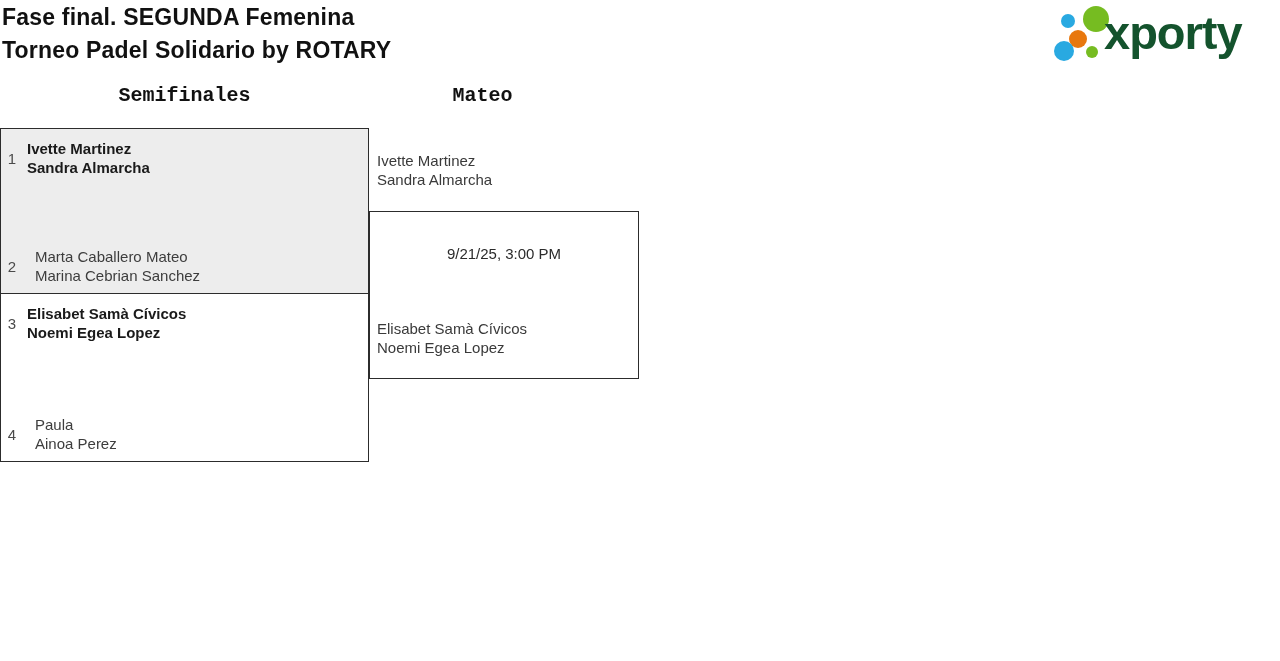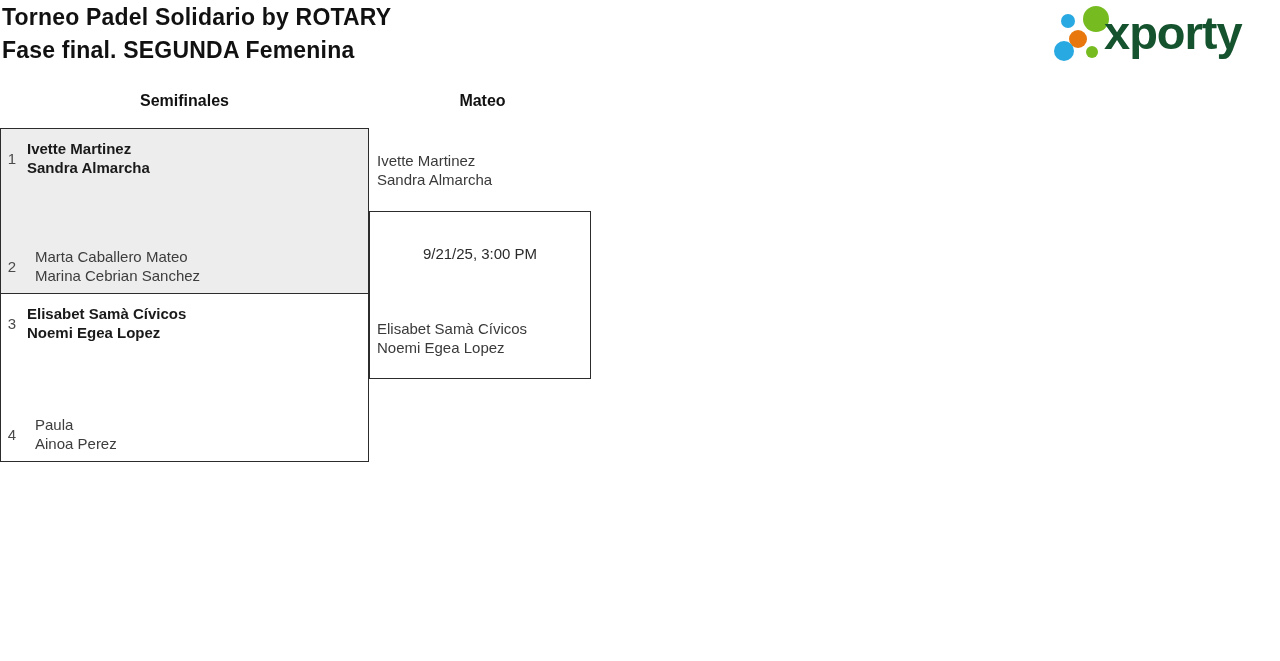--- a/index.html
+++ b/index.html
@@ -39,39 +39,40 @@
     font-size: 47px;
     line-height: 52px;
     font-weight: bold;
     letter-spacing: -1px;
     color: #14532d;
   }
 
   
   .round-header {
     position: absolute;
-    top: 92px;
-    font-size: 16px;
+    top: 84px;
+    font-size: 20px;
     font-weight: bold;
     color: #111111;
     text-align: center;
+    font-family: Liberation Mono, monospace;
   }
   .rh-semis { left: 0; width: 369px; }
   .rh-final { left: 369px; width: 227px; }
 
   
   .match {
     position: absolute;
     box-sizing: border-box;
     border: 1px solid #2c2c2c;
     background: #ffffff;
   }
   .match.sf1 { left: 0; top: 128px; width: 369px; height: 166px; background: #ededed; }
   .match.sf2 { left: 0; top: 293px; width: 369px; height: 169px; }
-  .match.final-box { left: 369px; top: 211px; width: 222px; height: 168px; }
+  .match.final-box { left: 369px; top: 211px; width: 270px; height: 168px; }
 
   .slot { position: absolute; left: 0; display: flex; align-items: center; }
   .slot.top { top: 10px; }
   .slot.bottom { bottom: 8px; }
   .seed {
     width: 22px;
     flex: none;
     text-align: center;
     font-size: 15px;
     color: #4a4a4a;
@@ -115,22 +116,22 @@
     line-height: 19px;
     color: #3a3a3a;
   }
 </style>
 </head>
 <body>
 
 <div class="page">
 
   <div class="title">
+    <div>Fase final. SEGUNDA Femenina</div>
     <div>Torneo Padel Solidario by ROTARY</div>
-    <div>Fase final. SEGUNDA Femenina</div>
   </div>
 
   <div class="logo">
     <span class="dot green-large"></span>
     <span class="dot blue-small"></span>
     <span class="dot orange-mid"></span>
     <span class="dot blue-large"></span>
     <span class="dot green-small"></span>
     <span class="wordmark">xporty</span>
   </div>

